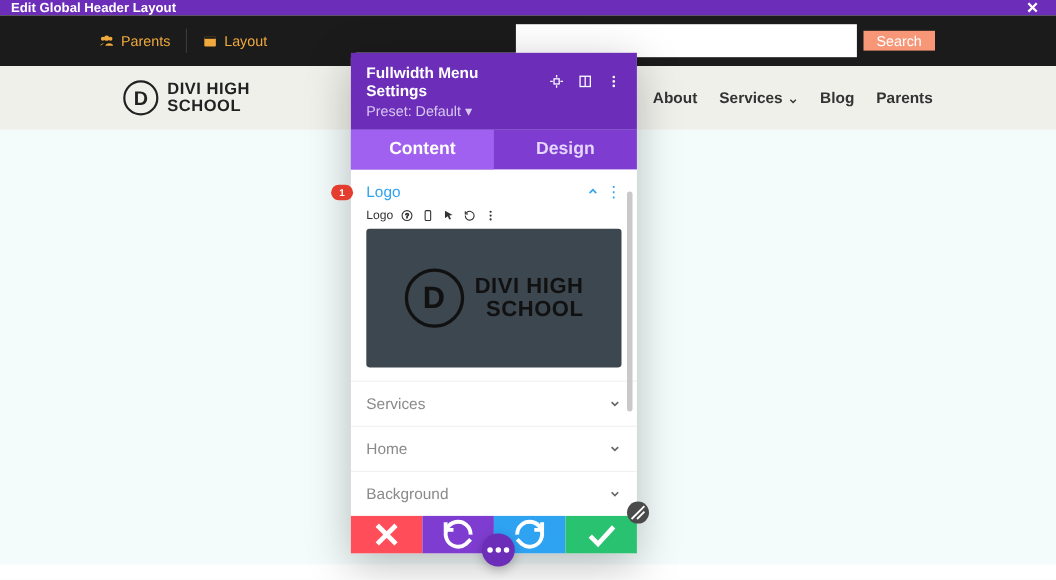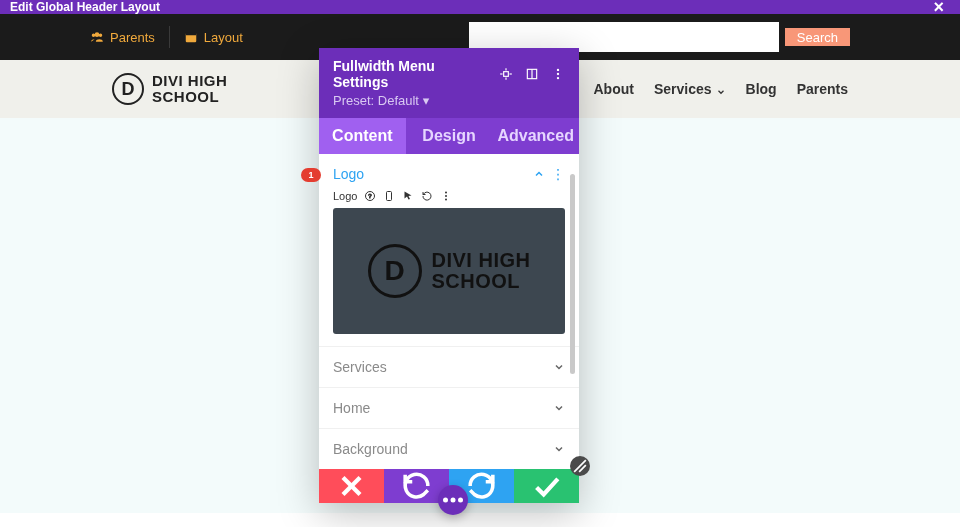--- a/index.html
+++ b/index.html
@@ -30,21 +30,21 @@
 .modal-title-row { display: flex; align-items: center; justify-content: space-between; gap: 43px; }
 .modal-title { font-weight: 700; font-size: 14px; }
 .modal-icons { display: flex; gap: 12px; }
 .modal-icons span { width: 14px; height: 14px; display: inline-flex; cursor: pointer; }
 .modal-preset { font-size: 13px; color: #d9c9f2; margin-top: 3px; }
 
 .modal-tabs { background: #7e3dd0; display: flex; }
 .modal-tab { flex: 1; text-align: center; padding: 9px 0; font-size: 16px; font-weight: 600; color: #e6d6ff; cursor: pointer; }
 .modal-tab.active { background: #a060f0; color: #fff; }
 
-.modal-body { padding: 0; max-height: 320px; overflow: hidden; }
+.modal-body { padding: 0; max-height: 320px; overflow: hidden; text-align: right; }
 .section { padding: 12px 14px; border-bottom: 1px solid #f0f0f0; }
 .section-head { display: flex; justify-content: space-between; align-items: center; }
 .section-title { font-size: 14px; }
 .section-logo .section-title { color: #2ea3f2; font-weight: 500; }
 .section-collapsed .section-title { color: #8a8a8a; }
 .chev { width: 12px; height: 12px; display: inline-flex; color: #2ea3f2; }
 .chev-gray { color: #666; }
 .dots3 { color: #2ea3f2; font-size: 14px; margin-left: 6px; cursor: pointer; }
 
 .logo-row { display: flex; align-items: center; gap: 7px; margin-top: 8px; font-size: 11px; color: #333; }
@@ -161,21 +161,20 @@
       </div>
     </div>
     <div class="modal-preset">
       <span>Preset: Default</span> <span>▾</span>
     </div>
   </div>
 
   <div class="modal-tabs">
     <div class="modal-tab active">Content</div>
     <div class="modal-tab">Design</div>
-    <div class="modal-tab">Advanced</div>
   </div>
 
   <div class="modal-body">
     <div class="section section-logo">
       <div class="section-head">
         <span class="section-title">Logo</span>
         <span style="display:flex;align-items:center;">
           <span class="chev">
               <svg viewBox="0 0 24 24" fill="none" stroke="currentColor" stroke-width="3">
                 <polyline points="6 15 12 9 18 15"></polyline>

